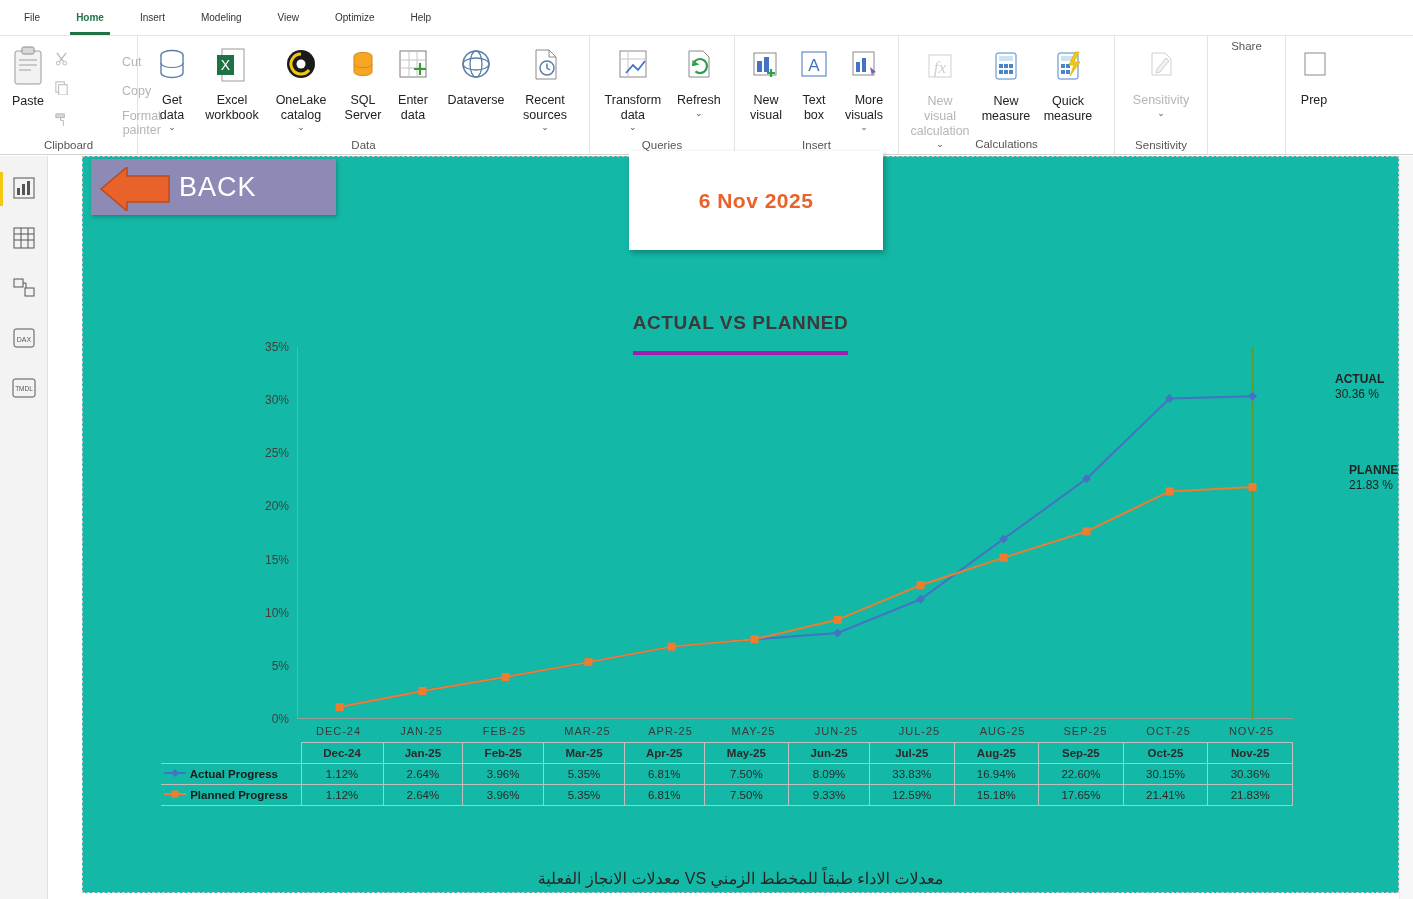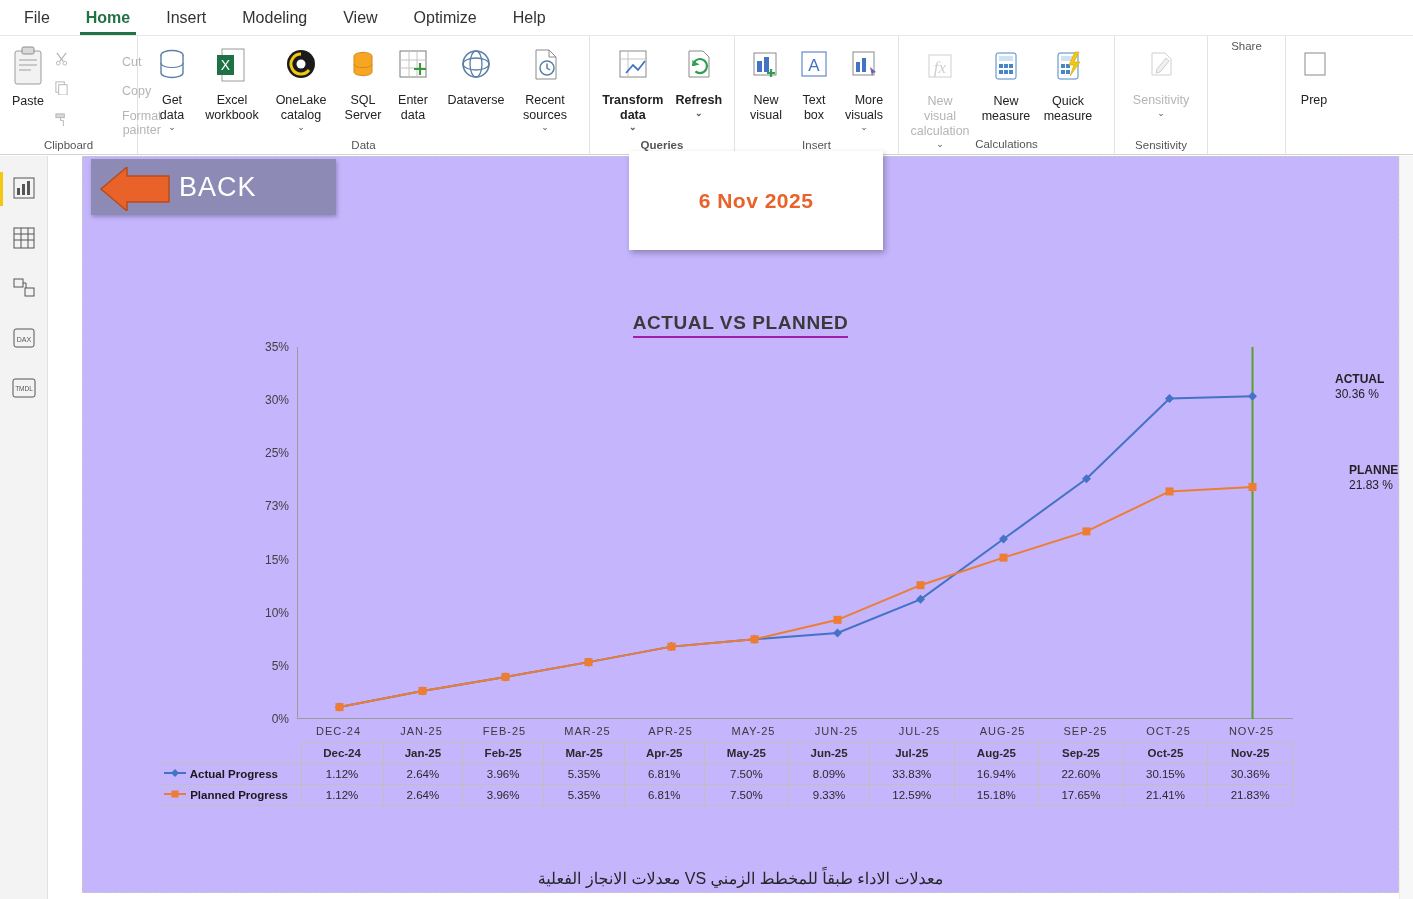--- a/index.html
+++ b/index.html
@@ -19,21 +19,21 @@
     height: 36px;
     display: flex;
     align-items: stretch;
     border-bottom: 1px solid #e6e6e6;
     background: #fff;
     padding-left: 6px;
   }
   .menu-item {
     padding: 0 18px;
     display: flex; align-items: center;
-    font-size: 16px;
+    font-size: 10px;
     color: #333;
     cursor: default;
     position: relative;
   }
   .menu-item.active {
     color: #217346;
     font-weight: bold;
   }
   .menu-item.active::after {
     content:"";
@@ -99,21 +99,21 @@
   }
   .rail-item.active::before {
     content:""; position:absolute; left:0; top:8px; bottom:8px; width:3px; background:#f2c811;
   }
 
   
   .canvas {
     position: absolute;
     left: 82px; top: 156px; right: 14px; bottom: 6px;
     border: 1px dashed #c9c9c9;
-    background: #c4b5fd;
+    background: #14b8a6;
   }
 
   .back-card {
     position: absolute; left: 8px; top: 2px;
     width: 245px; height: 56px;
     background: #8e8ab6;
     display: flex; align-items: center;
     box-shadow: 1px 2px 4px rgba(0,0,0,.25);
   }
   .back-arrow {
@@ -133,21 +133,21 @@
     display: flex; align-items: center; justify-content: center;
   }
   .date-text { color: #e8622a; font-size: 21px; font-weight: bold; letter-spacing: .5px; }
 
   .chart-title {
     position: absolute; top: 155px; left: 0; right: 0;
     text-align: center;
     font-size: 19px; font-weight: bold; color: #3a3a3a;
     letter-spacing: .6px;
   }
-  .chart-title span { border-bottom: 2px solid #a21caf; padding-bottom: 3px; }
+  .chart-title span { border-bottom: 4px solid #a21caf; padding-bottom: 18px; }
 
   
   .plot-wrap {
     position: absolute; left: 170px; top: 190px; width: 1040px; height: 400px;
   }
   .y-axis-labels {
     position:absolute; left: 0; top: 0; width: 40px; height: 372px;
   }
   .y-axis-labels div {
     position: absolute; right: 4px; font-size: 12px; color:#404040; transform: translateY(-50%);
@@ -348,21 +348,21 @@
           </svg>
         </span>
         <span class="lbl">Recent
 sources</span>
         <span class="caret">⌄</span>
       </div>
     </div>
     <div class="group-label">Data</div>
   </div>
 
-  <div class="group" style="width:145px;font-weight:bold;">
+  <div class="group" style="width:145px;">
     <div class="group-row" style="padding-top:4px;">
       <div class="btn" style="width:76px;">
         <span class="ico">
           <svg width="34" height="38" viewBox="0 0 34 38">
             <rect x="4" y="4" width="26" height="26" fill="#fff" stroke="#8a8a8a"></rect>
             <path d="M4 12h26M12 4v26" stroke="#c4c4c4"></path>
             <path d="M10 26l7-8 5 5 7-9" stroke="#4472c4" stroke-width="1.8" fill="none"></path>
           </svg>
         </span>
         <span class="lbl">Transform
@@ -572,21 +572,21 @@
   <div class="chart-title">
     <span>ACTUAL VS PLANNED</span>
   </div>
 
   <div class="plot-wrap">
     <div class="y-axis-labels">
       <div style="top:372px">0%</div>
       <div style="top:318.9px">5%</div>
       <div style="top:265.7px">10%</div>
       <div style="top:212.6px">15%</div>
-      <div style="top:159.4px">73%</div>
+      <div style="top:159.4px">20%</div>
       <div style="top:106.3px">25%</div>
       <div style="top:53.1px">30%</div>
       <div style="top:0px">35%</div>
     </div>
 
     <div class="plot-area">
       <svg id="chart-svg" width="996" height="372" viewBox="0 0 996 372">
           <line x1="954.5" x2="954.5" y1="0" y2="372" stroke="#5aa02c" stroke-width="2"></line>
           <polyline points="41.5,360.096 124.5,343.94057142857145 207.5,329.91085714285714 290.5,315.13714285714286 373.5,299.61942857142856 456.5,292.2857142857143 539.5,286.0148571428571 622.5,252.32228571428573 705.5,191.952 788.5,131.79428571428568 871.5,51.54857142857145 954.5,49.31657142857142" fill="none" stroke="#4472c4" stroke-width="2"></polyline>
           <path d="M41.5 355.596 L46 360.096 L41.5 364.596 L37 360.096 Z" fill="#4472c4"></path>

